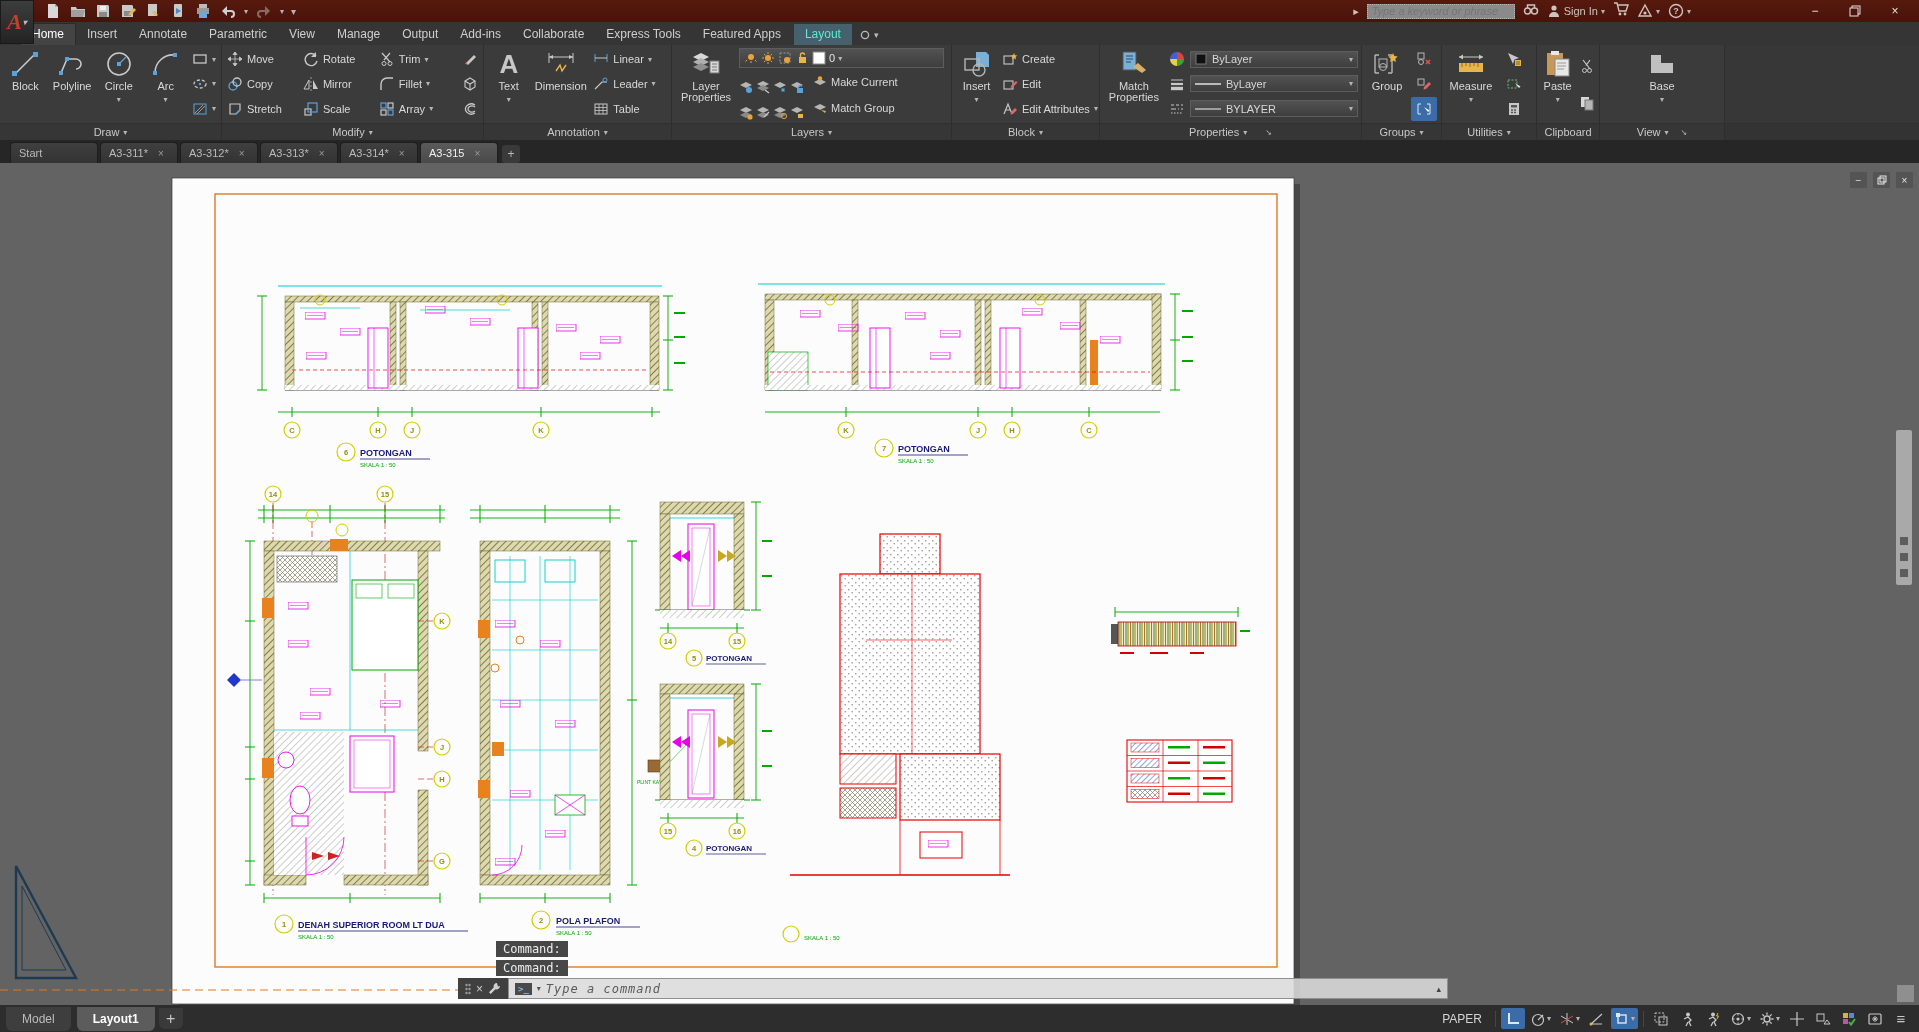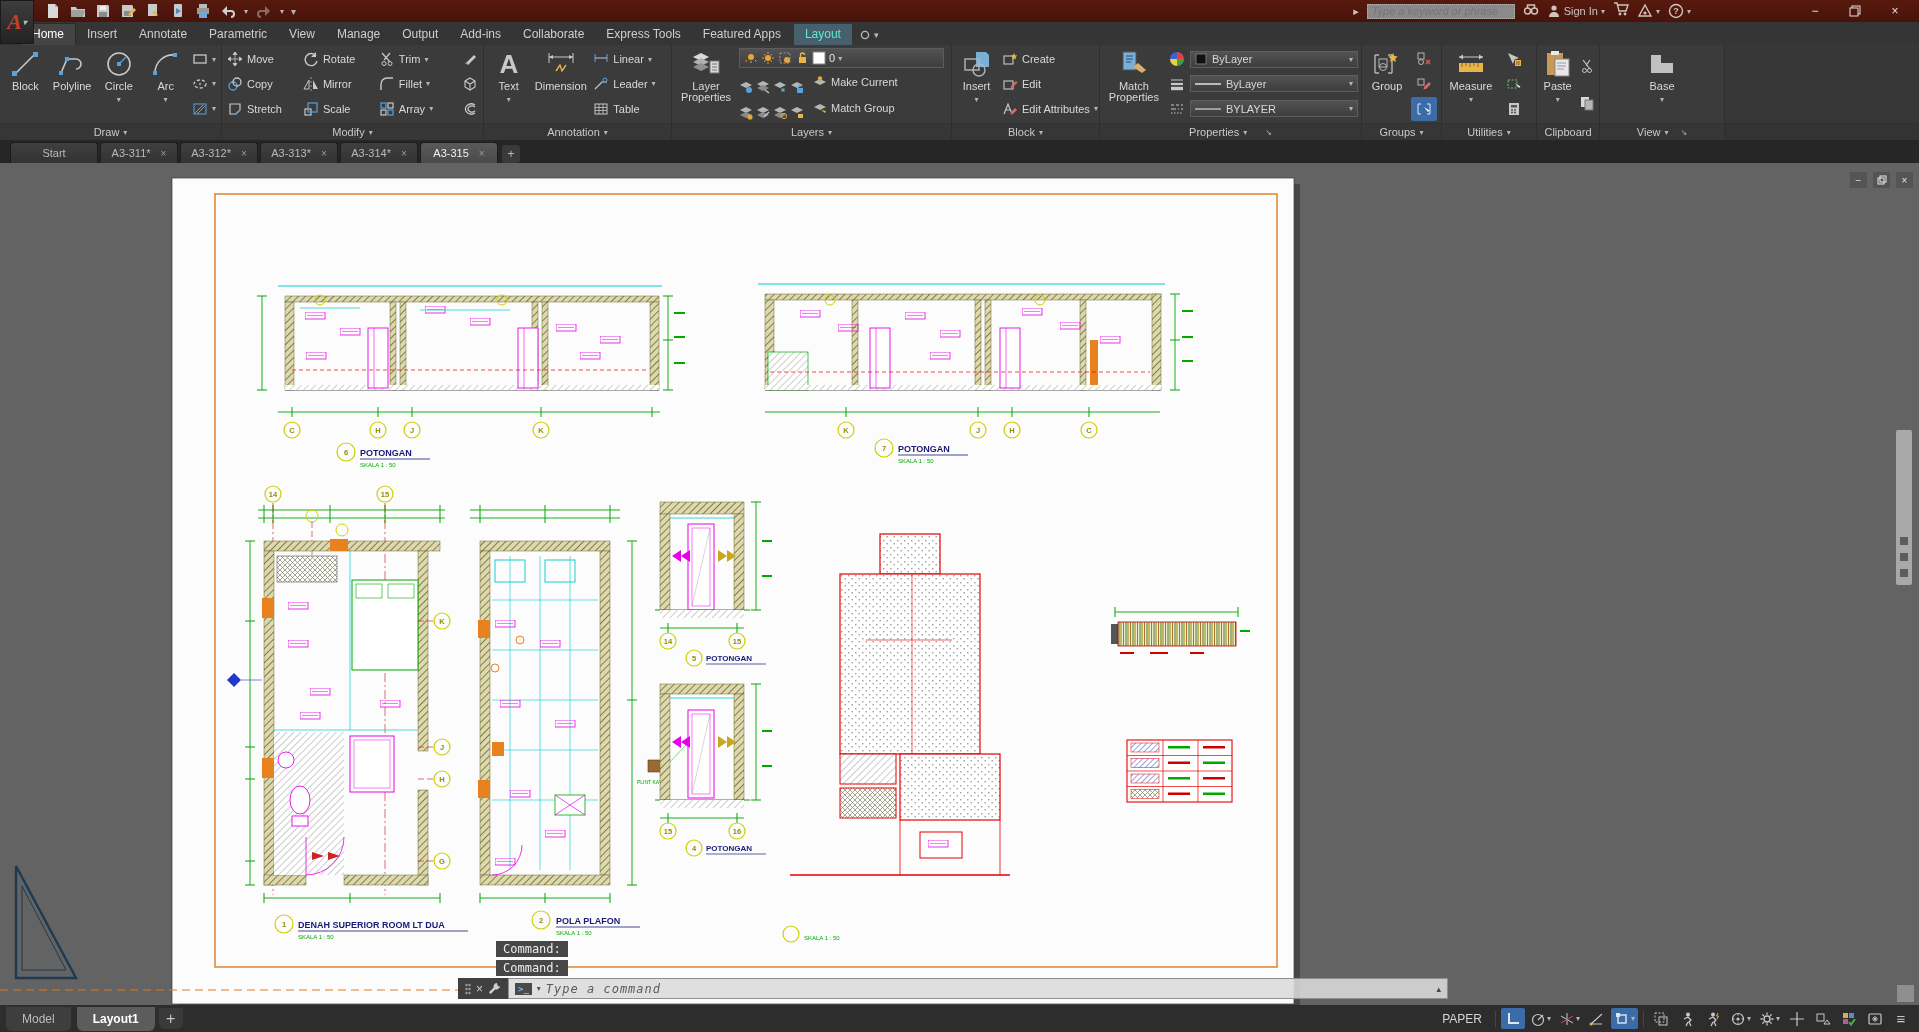--- a/index.html
+++ b/index.html
@@ -54,21 +54,21 @@
   .layercombo { width:205px; height:20px; background:linear-gradient(#525252,#3e3e3e); border:1px solid #5d5d5d;
     display:flex; align-items:center; gap:3px; padding:0 4px; color:#e2e2e2; font-size:11px; }
   .lrow { display:flex; align-items:flex-end; gap:3px; height:24px; }
   .filler { flex:1; display:flex; flex-direction:column; }
   .filler .pc { flex:1; }
 
   
   #filetabs { position:absolute; top:140px; left:0; width:1919px; height:23px; background:#262626;
     display:flex; align-items:flex-end; padding-left:10px; }
   .ftab { height:21px; min-width:78px; padding:0 8px; margin-right:2px; display:flex; align-items:center;
-    justify-content:center; gap:10px; font-size:11px; color:#b9b9b9;
+    justify-content:flex-start; gap:10px; font-size:11px; color:#b9b9b9;
     background:linear-gradient(#3f3f3f,#333); border:1px solid #1d1d1d; border-bottom:none;
     border-radius:4px 4px 0 0; }
   .ftab.start { min-width:88px; }
   .ftab.active { background:linear-gradient(#5a5a5a,#4a4a4a); color:#f0f0f0; }
   .ftab .fx { font-size:10px; color:#9a9a9a; }
   .fplus { width:18px; height:18px; margin-left:2px; border-radius:3px; background:#3a3a3a; color:#bbb;
     display:flex; align-items:center; justify-content:center; font-size:12px; }
 
   
   #canvas { position:absolute; top:163px; left:0; width:1919px; height:842px; background:#636363; }

